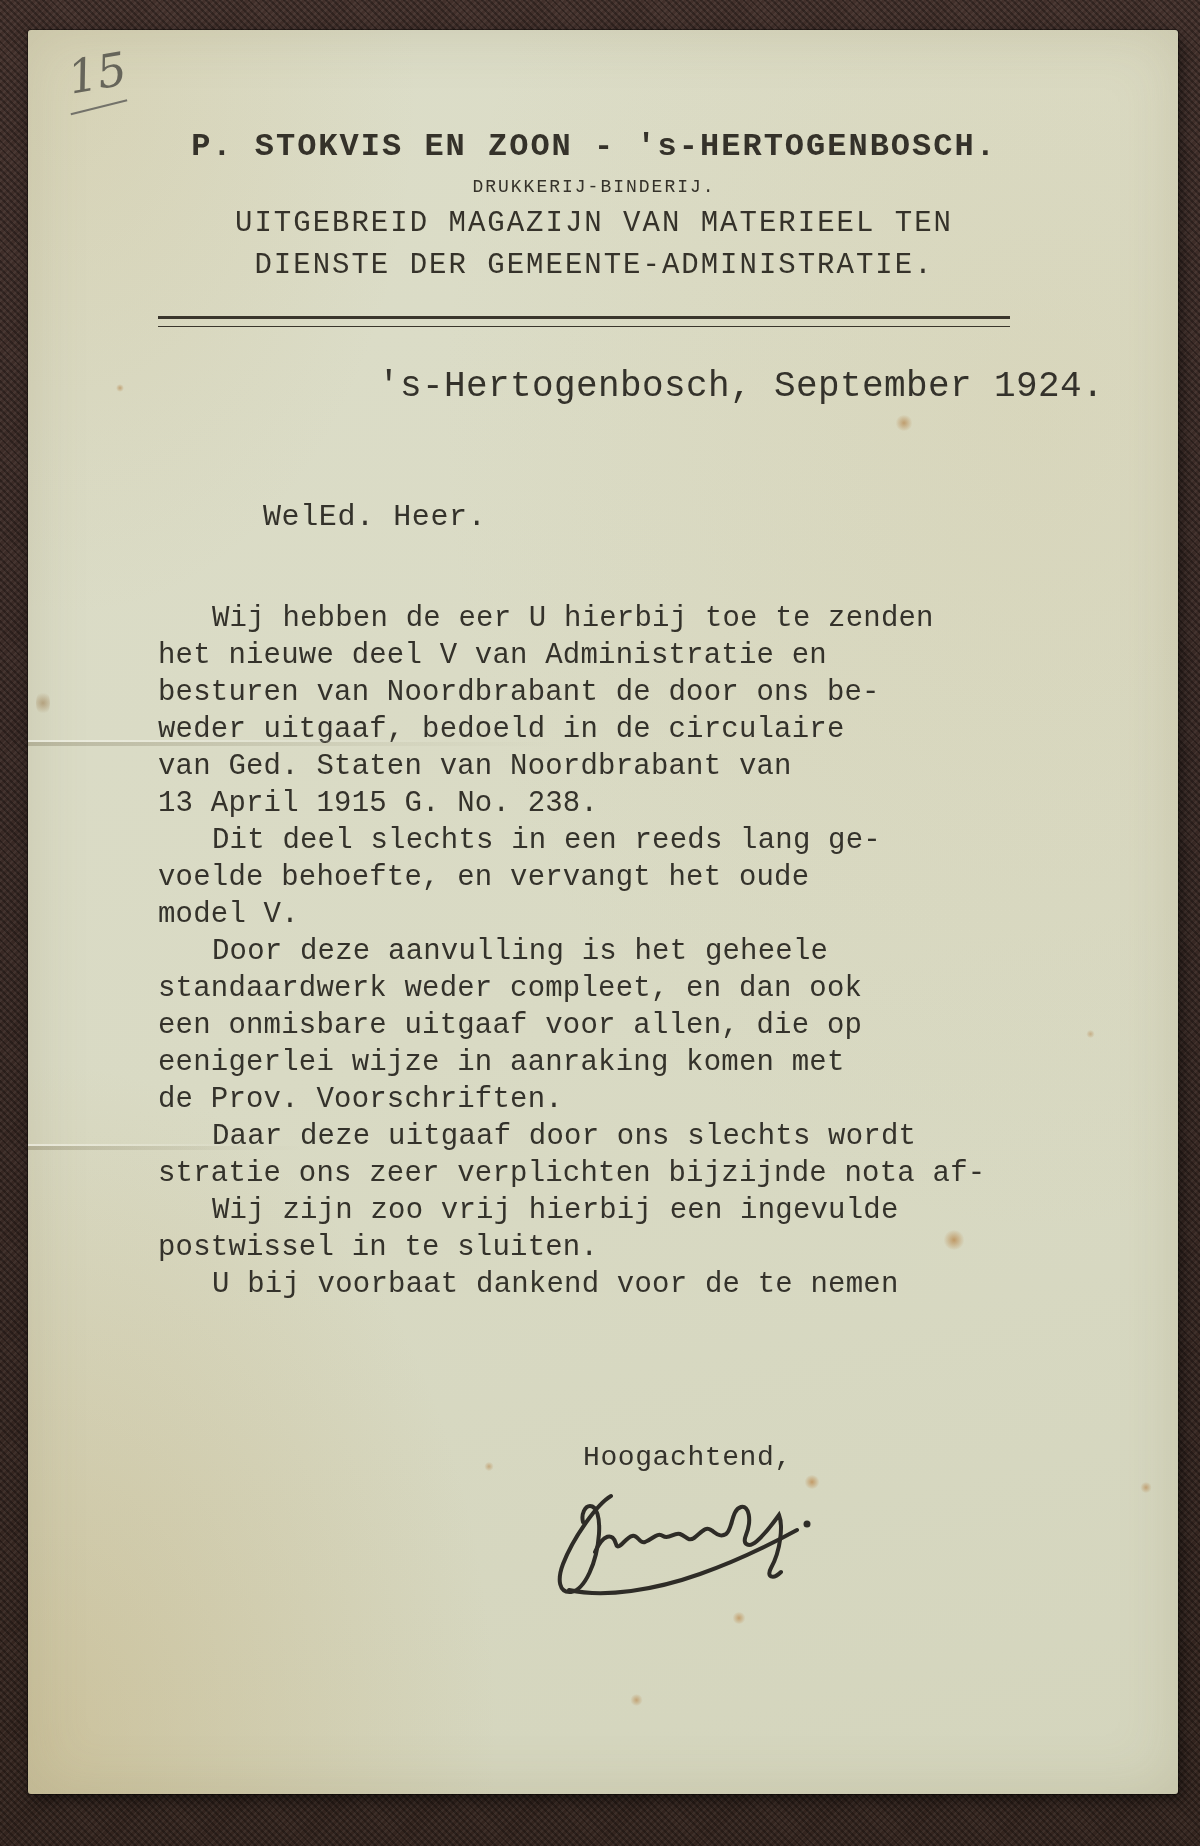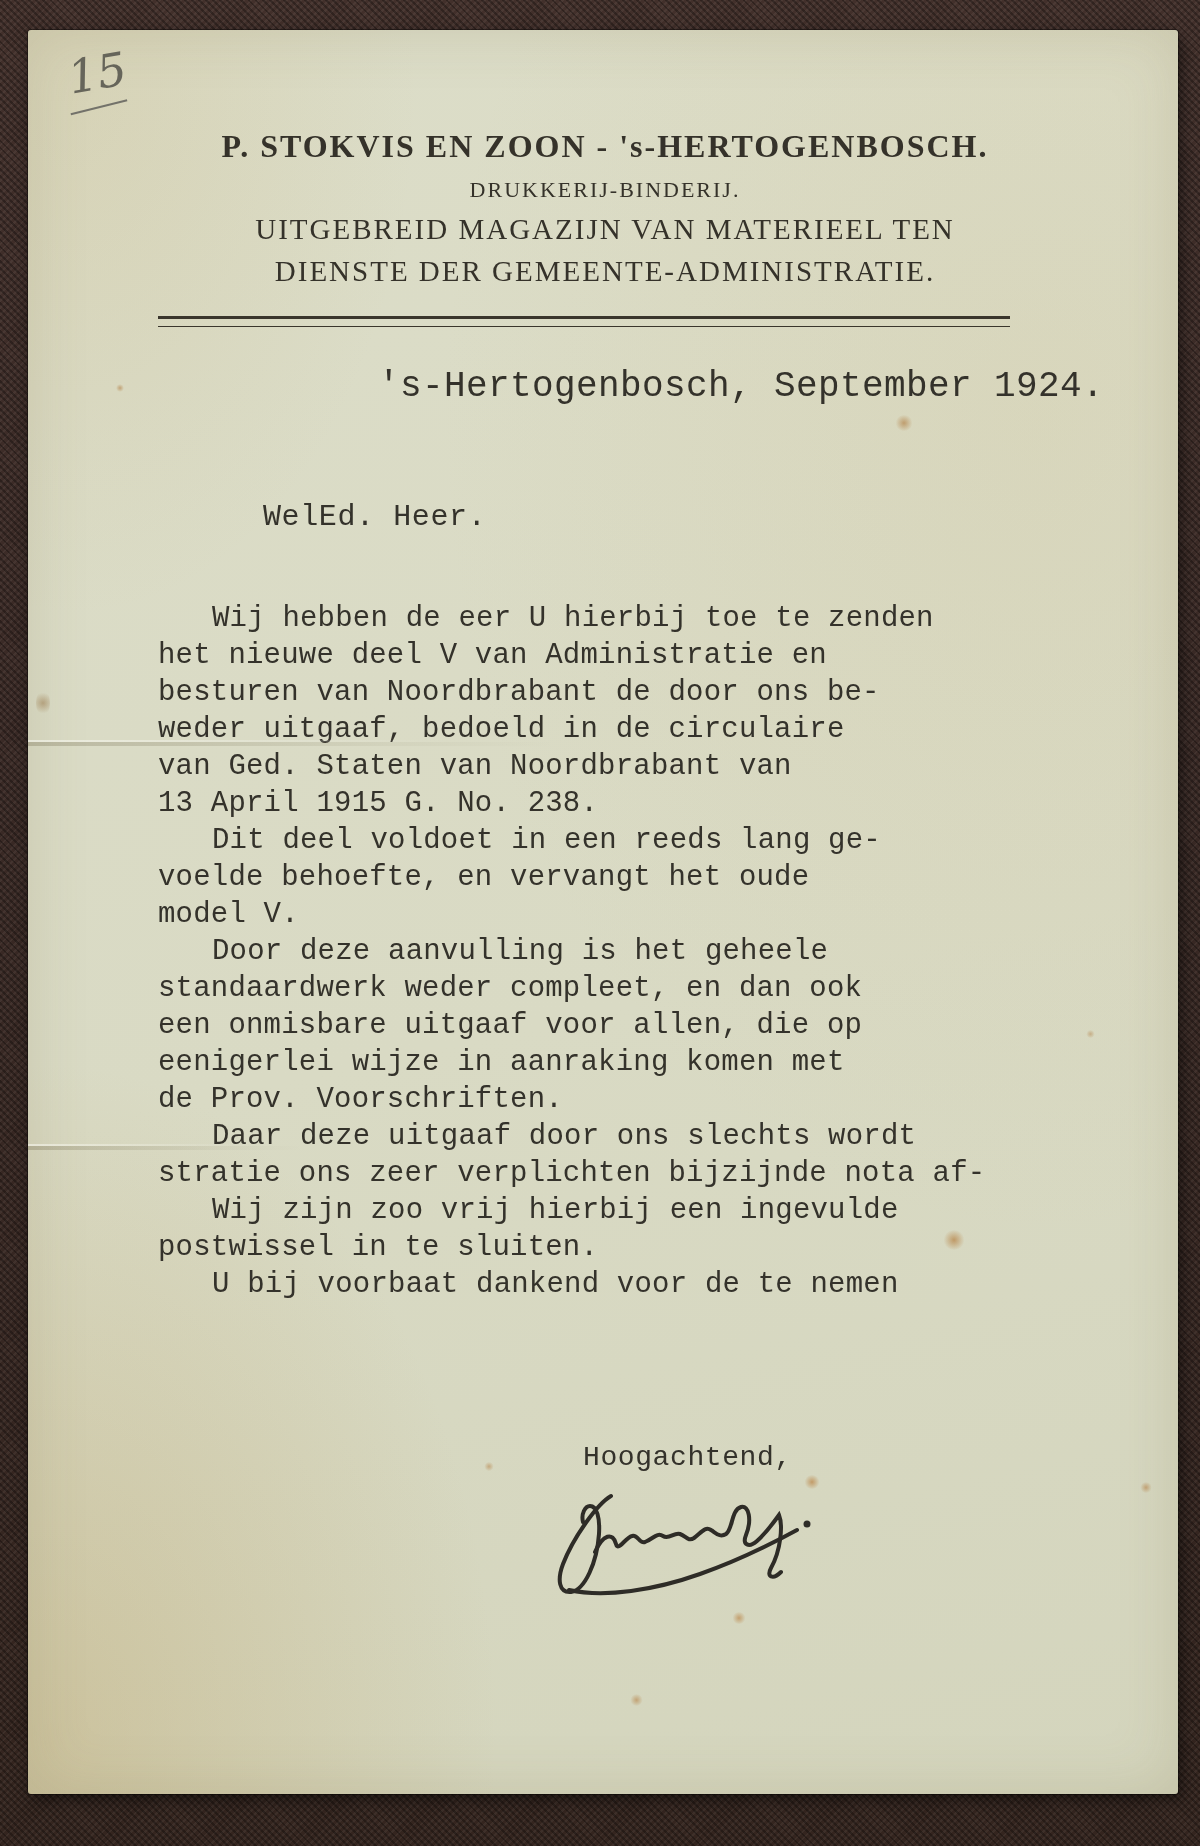--- a/index.html
+++ b/index.html
@@ -26,26 +26,26 @@
   .pencil{
     position:absolute; left:40px; top:16px;
     font-family:"DejaVu Serif", serif; font-style:italic;
     font-size:46px; color:#66655a; transform:rotate(-10deg);
   }
   .pencil::after{
     content:""; position:absolute; left:-4px; bottom:-8px; width:58px; height:2px;
     background:#73726a; transform:rotate(-4deg);
   }
   .letterhead{
-    position:absolute; left:16px; top:98px; width:100%;
+    position:absolute; left:5px; top:98px; width:100%;
     text-align:center; transform:translateX(-14px);
-    font-family:Liberation Serif, serif; color:#35322a;
+    font-family:Liberation Mono, monospace; color:#35322a;
   }
   .lh1{font-size:32px; font-weight:bold; letter-spacing:2px; margin-bottom:12px;}
-  .lh2{font-size:22px; font-weight:normal; letter-spacing:2px; margin-bottom:10px;}
+  .lh2{font-size:18px; font-weight:normal; letter-spacing:2px; margin-bottom:10px;}
   .lh3,.lh4{font-size:29px; font-weight:normal; letter-spacing:2px; margin-bottom:9px;}
   .rule{
     position:absolute; left:130px; top:286px; width:852px; height:7px;
     border-top:3px solid #3a362c; border-bottom:1px solid #3a362c;
   }
   .tw{ font-family:"Liberation Mono","DejaVu Sans Mono",monospace; color:#34322b; }
   .dateline{ position:absolute; left:350px; top:336px; font-size:36px; letter-spacing:.4px;}
   .salutation{ position:absolute; left:235px; top:470px; font-size:30px; letter-spacing:.6px;}
   .body-block{ position:absolute; left:130px; top:570px; width:800px; font-size:29px; }
   .body-block .ln{ height:37px; line-height:37px; white-space:nowrap; letter-spacing:.2px;}
@@ -80,21 +80,21 @@
 
     <div class="tw salutation">WelEd. Heer.</div>
 
     <div class="tw body-block">
       <div class="ln indent">Wij hebben de eer U hierbij toe te zenden</div>
       <div class="ln">het nieuwe deel V van Administratie en</div>
       <div class="ln">besturen van Noordbrabant de door ons be-</div>
       <div class="ln">weder uitgaaf, bedoeld in de circulaire</div>
       <div class="ln">van Ged. Staten van Noordbrabant van</div>
       <div class="ln">13 April 1915 G. No. 238.</div>
-      <div class="ln indent">Dit deel voldoet in een reeds lang ge-</div>
+      <div class="ln indent">Dit deel slechts in een reeds lang ge-</div>
       <div class="ln">voelde behoefte, en vervangt het oude</div>
       <div class="ln">model V.</div>
       <div class="ln indent">Door deze aanvulling is het geheele</div>
       <div class="ln">standaardwerk weder compleet, en dan ook</div>
       <div class="ln">een onmisbare uitgaaf voor allen, die op</div>
       <div class="ln">eenigerlei wijze in aanraking komen met</div>
       <div class="ln">de Prov. Voorschriften.</div>
       <div class="ln indent">Daar deze uitgaaf door ons slechts wordt</div>
       <div class="ln">stratie ons zeer verplichten bijzijnde nota af-</div>
       <div class="ln indent">Wij zijn zoo vrij hierbij een ingevulde</div>

